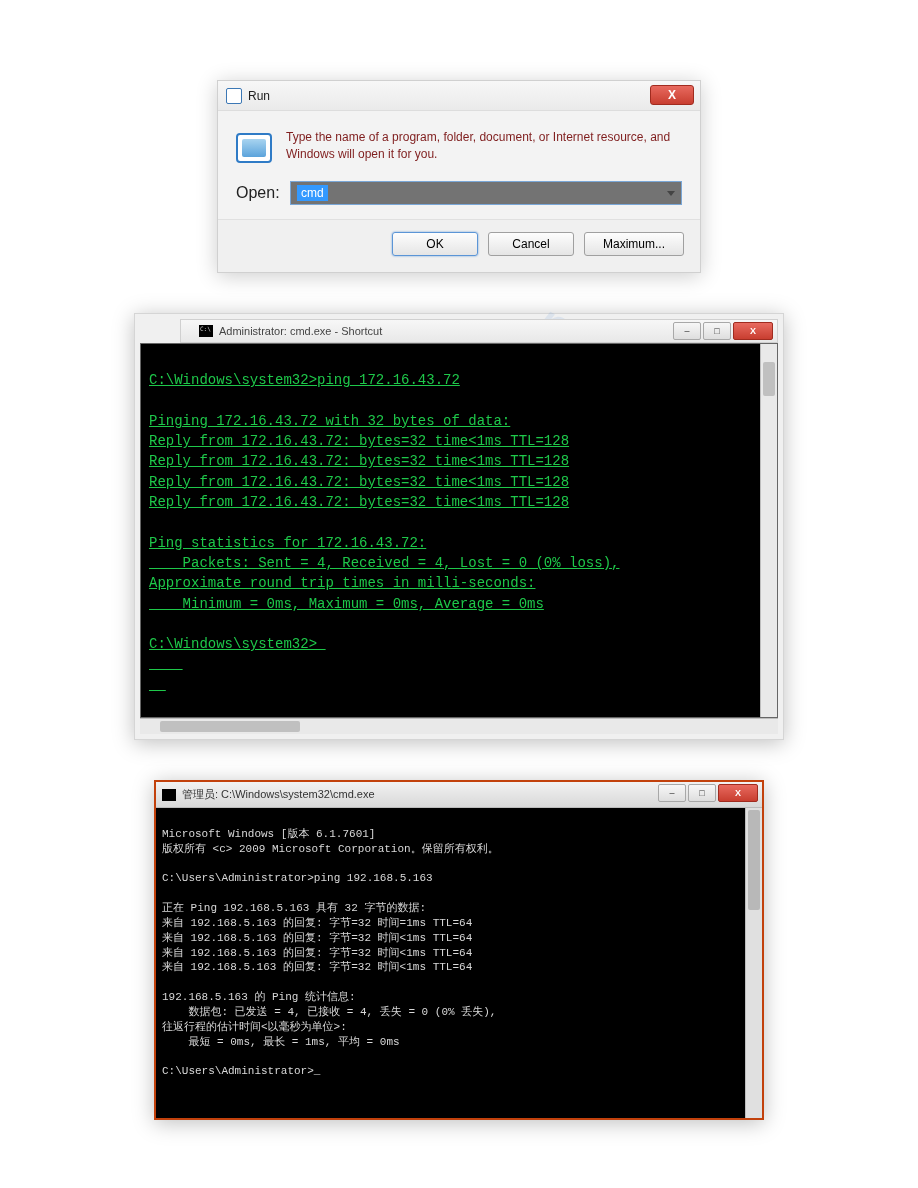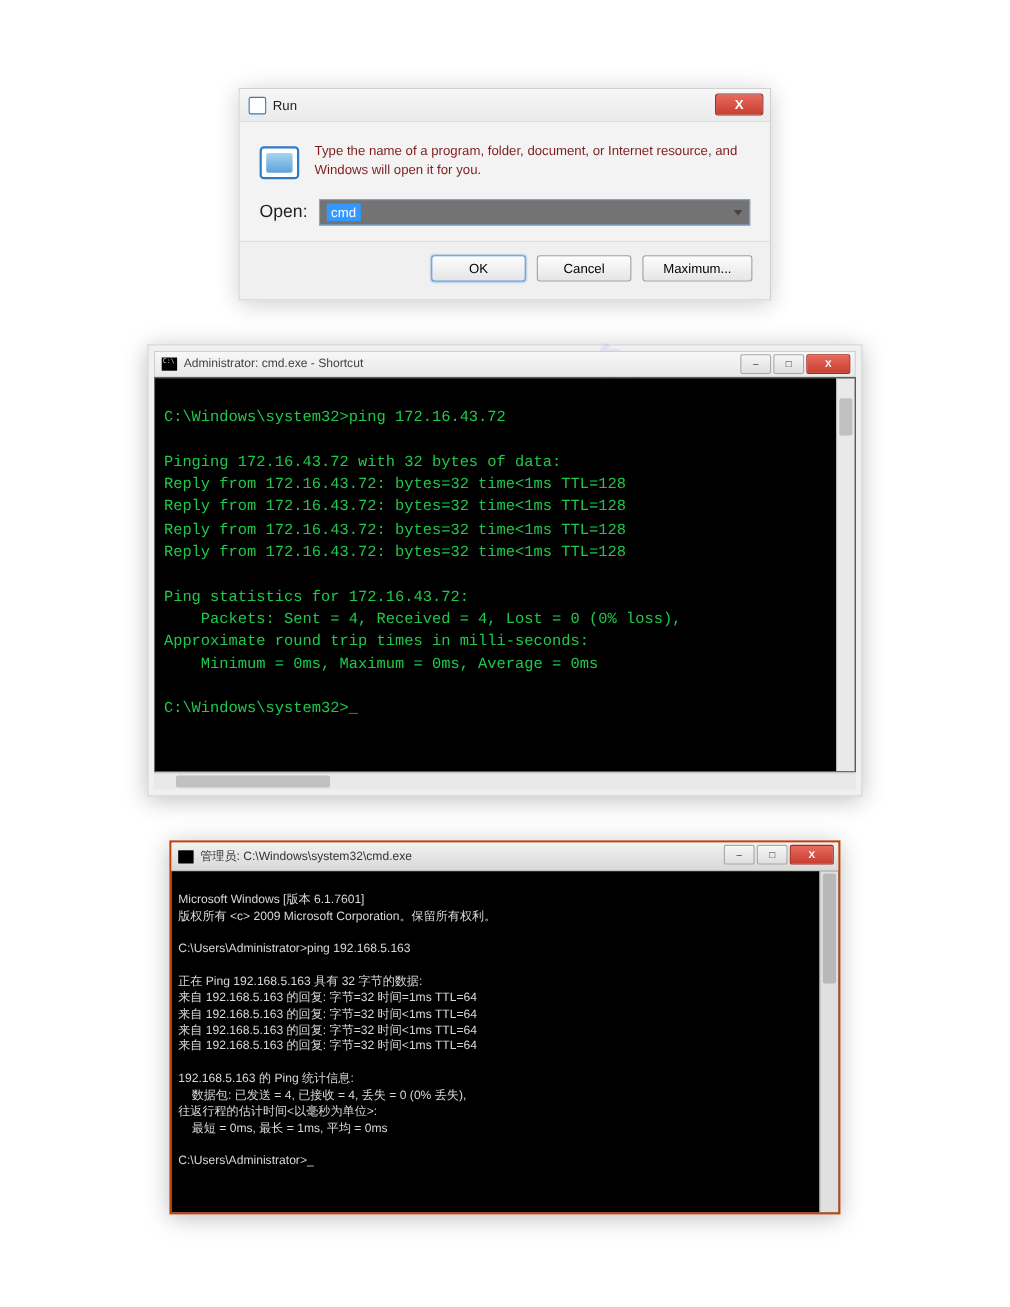--- a/index.html
+++ b/index.html
@@ -130,24 +130,25 @@
     background: #f0f0f0;
     padding: 5px;
     position: relative;
   }
   .cmd-titlebar {
     height: 24px;
     background: linear-gradient(#f7f7f7,#e8e8e8);
     border: 1px solid #d0d0d0;
     display: flex;
     align-items: center;
-    padding-left: 6px;
+    padding-left: 18px;
     position: relative;
     font-size: 11px;
     color: #444;
+    margin-left: 40px;
   }
   .cmd-titlebar .cmd-icon {
     width: 14px; height: 12px;
     background: #000;
     margin-right: 6px;
     position: relative;
   }
   .cmd-titlebar .cmd-icon::after {
     content: "C:\\";
     color: #ccc;
@@ -178,25 +179,26 @@
     background: linear-gradient(#e86a5f,#c83e30);
     border-color: #a02b1f;
     color: #fff;
     font-weight: bold;
   }
   .console1 {
     background: #000;
     color: #1ec84a;
     font-family: "Consolas","Courier New",monospace;
     font-size: 14px;
-    padding: 6px 8px 6px 8px;
+    padding: 6px 8px 22px 8px;
     line-height: 1.45;
     white-space: pre;
     position: relative;
     border: 1px solid #666;
+    text-decoration: underline;
   }
   .scroll-right {
     position: absolute;
     right: 0; top: 0; bottom: 0;
     width: 17px;
     background: #e9e9e9;
     border-left: 1px solid #bdbdbd;
   }
   .scroll-right .thumb {
     position: absolute;
@@ -235,21 +237,21 @@
     display: flex;
     align-items: center;
     padding-left: 6px;
     position: relative;
     font-size: 11px;
     color: #333;
   }
   .console2 {
     background: #000;
     color: #d8d8d8;
-    font-family: Liberation Sans, sans-serif;
+    font-family: Liberation Mono, monospace;
     font-size: 11px;
     padding: 4px 6px 4px 6px;
     line-height: 1.35;
     white-space: pre-wrap;
     min-height: 310px;
     position: relative;
   }
   .console2 .scroll-right { background: #e0e0e0; }
   .console2 .scroll-right .thumb { top: 2px; height: 100px; background: #b8b8b8; }
 

